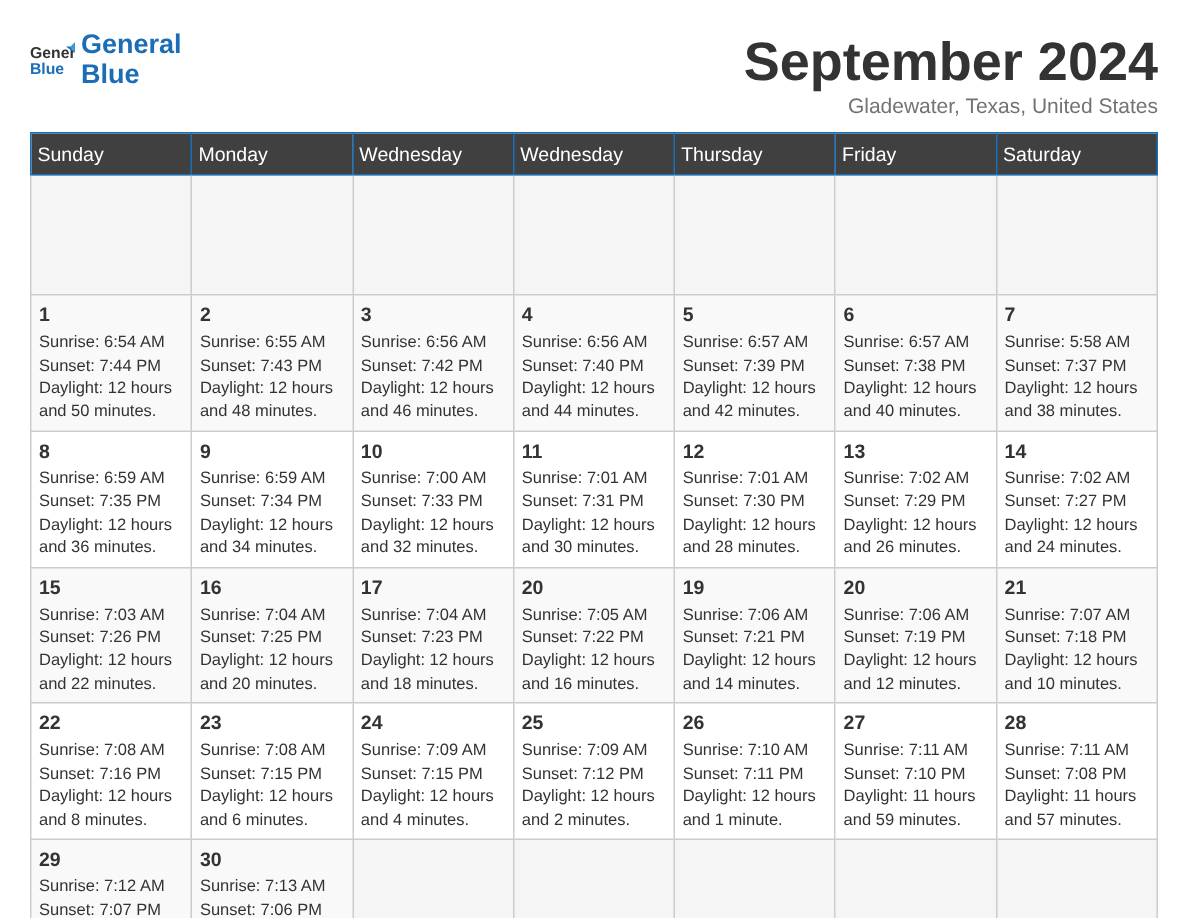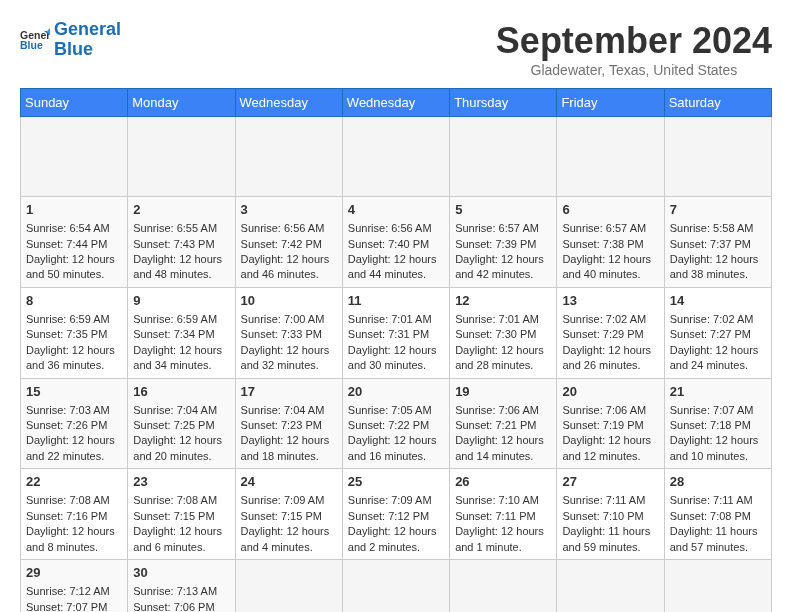--- a/index.html
+++ b/index.html
@@ -28,38 +28,38 @@
       line-height: 1.1;
     }
     .logo-text span {
       color: #1a6eb5;
     }
     .logo-icon {
       width: 30px;
       height: 30px;
     }
     .title-block {
-      text-align: center;
+      text-align: right;
     }
     .month-title {
       font-size: 36px;
       font-weight: bold;
       color: #333;
     }
     .location {
       font-size: 14px;
       color: #737373;
     }
     table {
       width: 100%;
       border-collapse: collapse;
       font-size: 11px;
     }
     th {
-      background: #3b82f6;
+      background: #404040;
       color: #fff;
       padding: 6px 4px;
       text-align: left;
       font-size: 13px;
       font-weight: normal;
       border: 1px solid #1a6eb5;
     }
     td {
       border: 1px solid #ccc;
       padding: 4px 5px;

